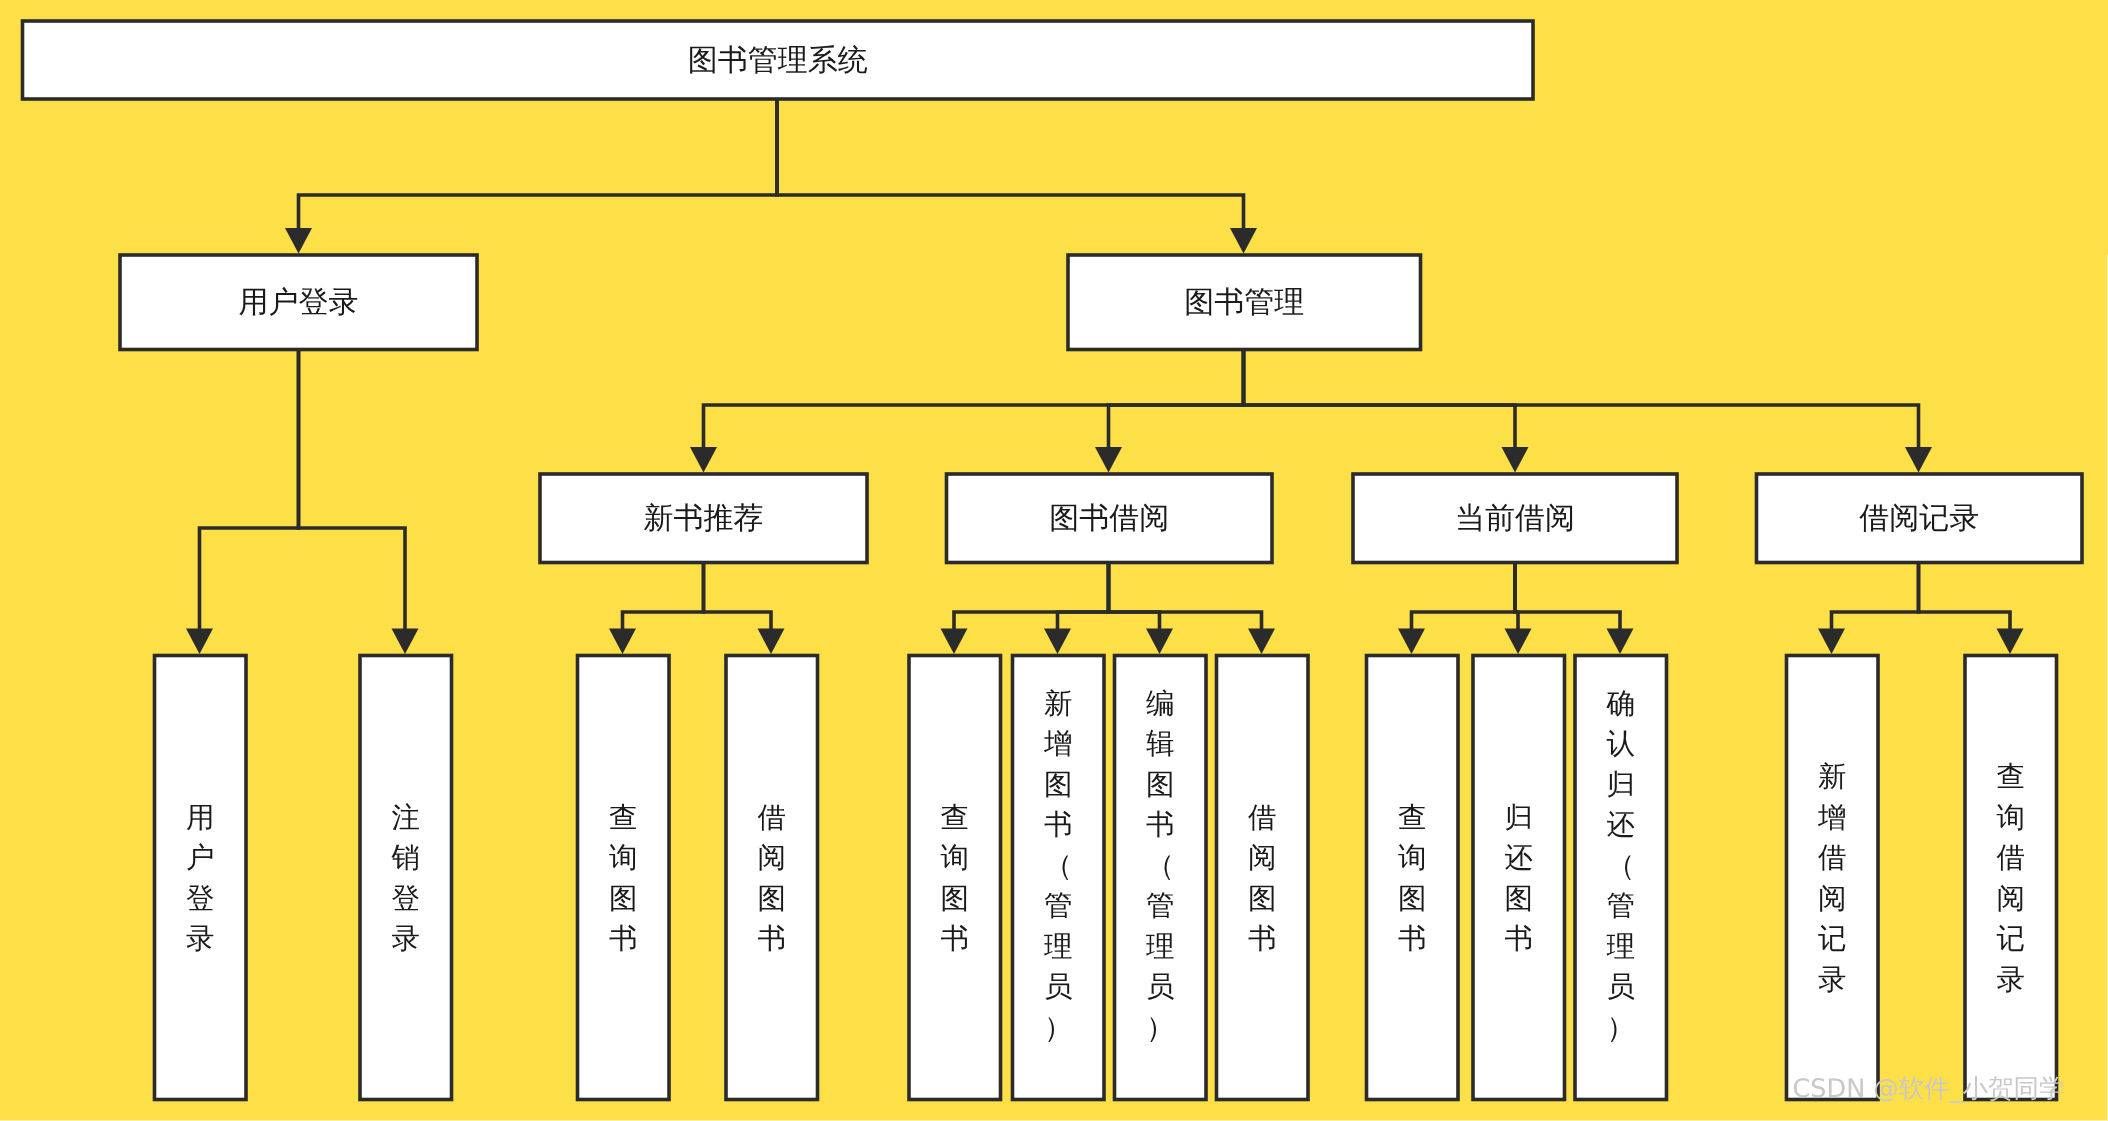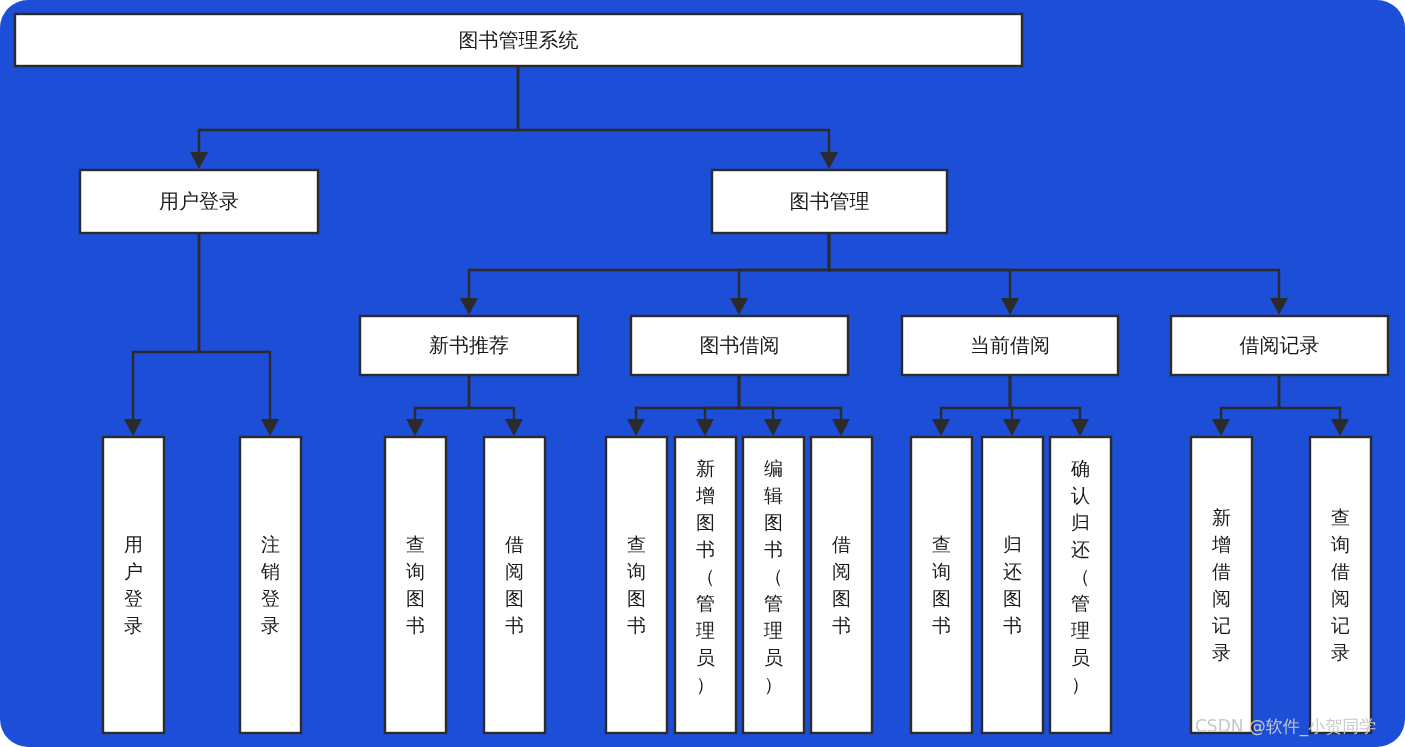--- a/index.html
+++ b/index.html
@@ -10,22 +10,21 @@
   body {
     width: 1405px;
     height: 747px;
     overflow: hidden;
     font-family: "DejaVu Sans", "Liberation Sans", sans-serif;
   }
   #diagram-root {
     position: relative;
     width: 1405px;
     height: 747px;
-    background: #1d4ed8;
-    border-radius: 28px;
+    background: #fde047;
   }
   svg.diagram-canvas {
     position: absolute;
     left: 0;
     top: 0;
     width: 1405px;
     height: 747px;
     display: block;
   }
   .node-box {

